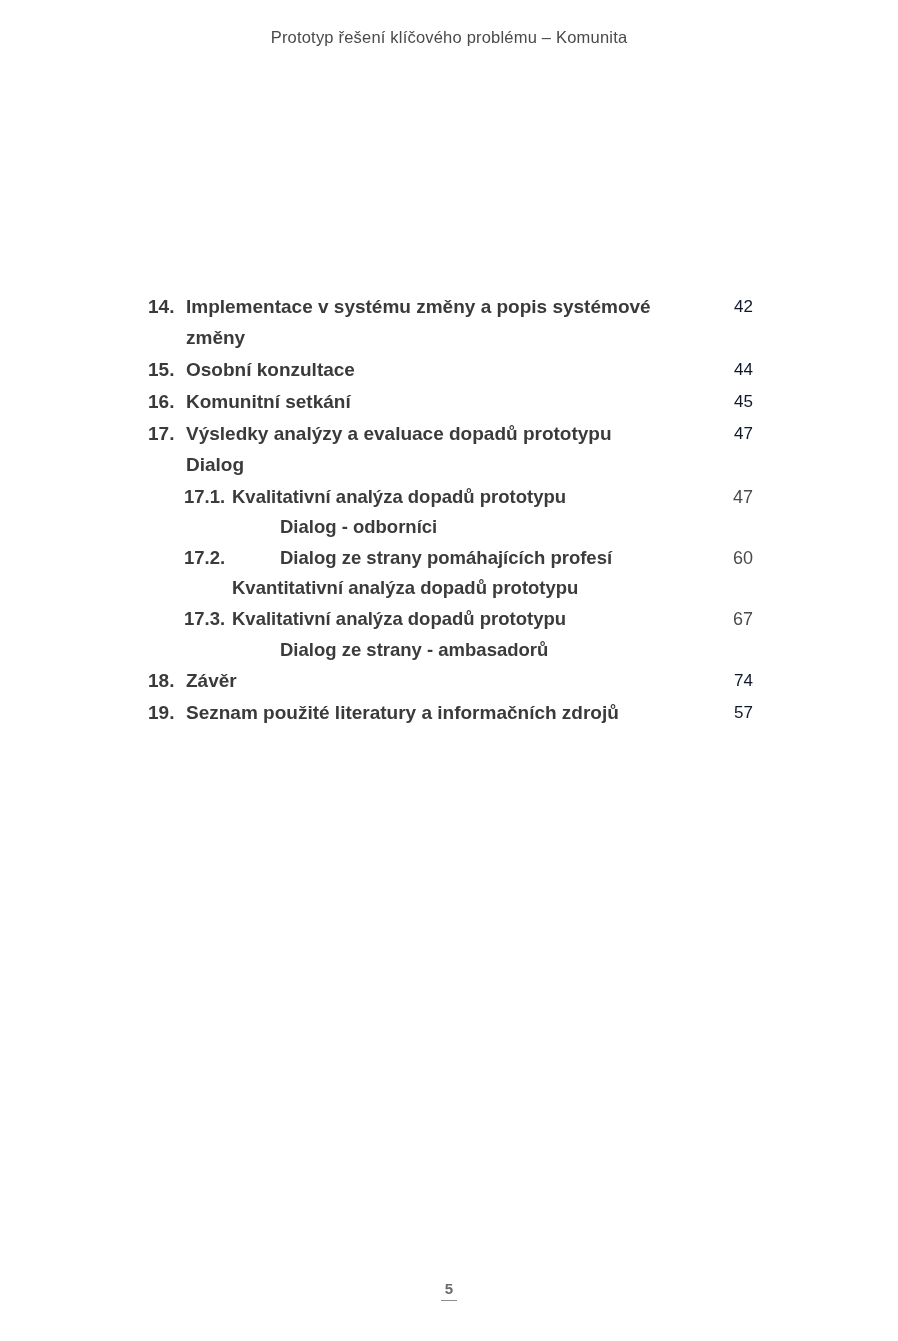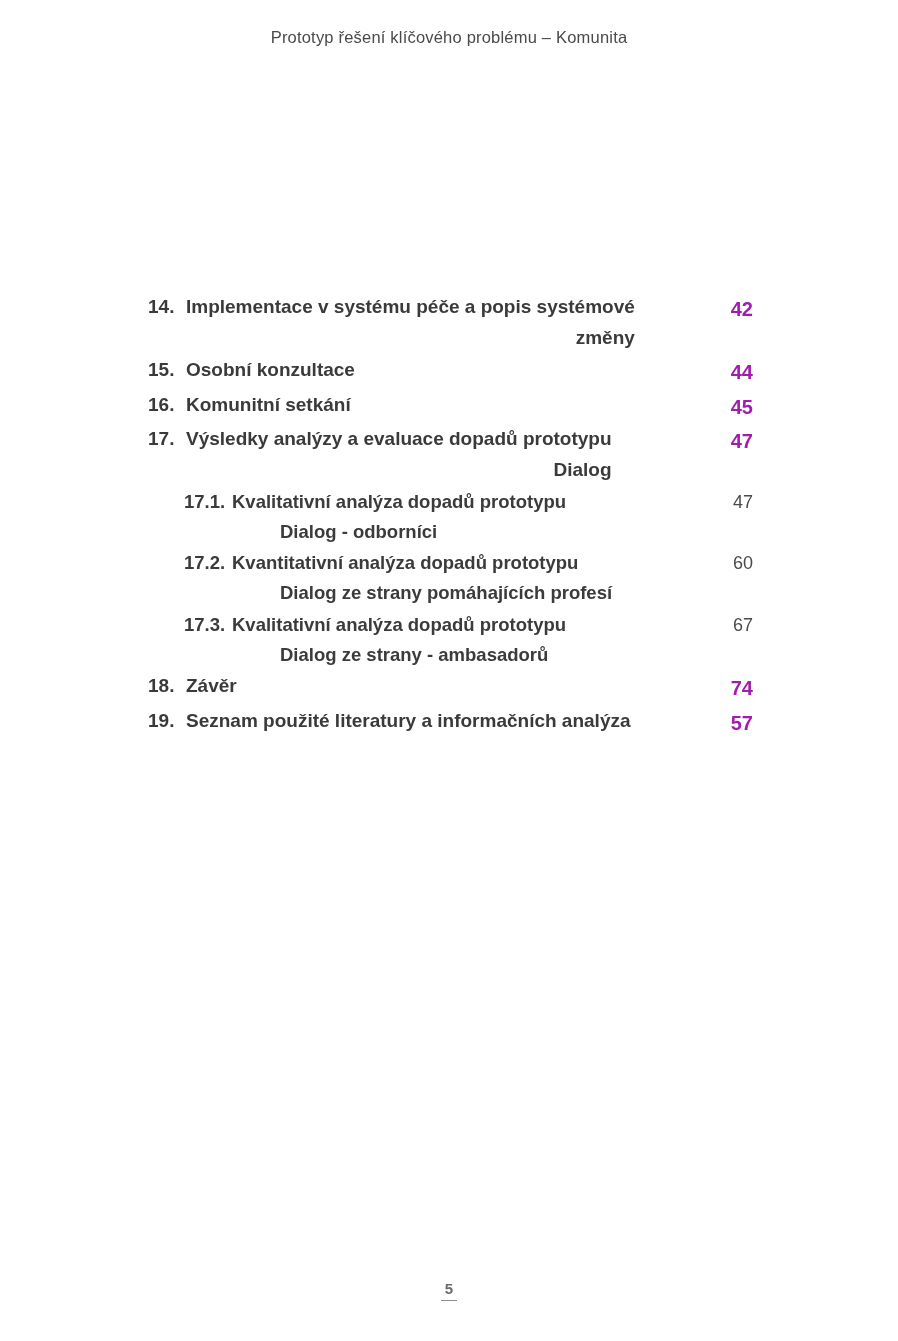--- a/index.html
+++ b/index.html
@@ -70,23 +70,23 @@
     font-size: 19px;
     font-weight: bold;
     color: #3a3a3a;
     line-height: 1.63;
     margin-bottom: 1px;
   }
   .lvl1 .num {
     width: 38px;
   }
   .lvl1 .page-no {
-    font-weight: bold;
-    font-size: 20px;
-    color: #a21caf;
+    font-weight: normal;
+    font-size: 17px;
+    color: #0f172a;
     width: 40px;
   }
 
   
   .lvl2 {
     font-size: 18.5px;
     font-weight: normal;
     color: #3b3b3b;
     line-height: 1.63;
     padding-left: 36px;
@@ -99,21 +99,20 @@
     font-weight: normal;
     font-size: 18px;
     color: #4a4a4a;
     width: 40px;
   }
   .lvl2 .title-line.cont {
     padding-left: 48px;
   }
   .lvl1 .title-line.cont {
     padding-left: 0;
-    text-align: right;
   }
 
   .toc-entry.lvl1 .text-col { max-width: 530px; }
   .toc-entry.lvl2 .text-col { max-width: 500px; font-weight: bold; }
 
   .footer {
     position: absolute;
     left: 0;
     bottom: 40px;
     width: 898px;
@@ -134,21 +133,21 @@
 
 <div class="page">
 
   <div class="running-head">Prototyp řešení klíčového problému – Komunita</div>
 
   <div class="toc">
       <div class="toc-entry lvl1">
         <div class="text-col">
           <span class="num">14.</span>
           <span class="title-block">
-            <span class="title-line">Implementace v systému péče a popis systémové</span>
+            <span class="title-line">Implementace v systému změny a popis systémové</span>
             <span class="title-line cont">změny</span>
           </span>
         </div>
         <div class="page-no">42</div>
       </div>
       <div class="toc-entry lvl1">
         <div class="text-col">
           <span class="num">15.</span>
           <span class="title-block">
             <span class="title-line">Osobní konzultace</span>
@@ -182,22 +181,22 @@
             <span class="title-line">Kvalitativní analýza dopadů prototypu</span>
             <span class="title-line cont">Dialog - odborníci</span>
           </span>
         </div>
         <div class="page-no">47</div>
       </div>
       <div class="toc-entry lvl2">
         <div class="text-col">
           <span class="num">17.2.</span>
           <span class="title-block">
+            <span class="title-line cont">Dialog ze strany pomáhajících profesí</span>
             <span class="title-line">Kvantitativní analýza dopadů prototypu</span>
-            <span class="title-line cont">Dialog ze strany pomáhajících profesí</span>
           </span>
         </div>
         <div class="page-no">60</div>
       </div>
       <div class="toc-entry lvl2">
         <div class="text-col">
           <span class="num">17.3.</span>
           <span class="title-block">
             <span class="title-line">Kvalitativní analýza dopadů prototypu</span>
             <span class="title-line cont">Dialog ze strany - ambasadorů</span>
@@ -211,21 +210,21 @@
           <span class="title-block">
             <span class="title-line">Závěr</span>
           </span>
         </div>
         <div class="page-no">74</div>
       </div>
       <div class="toc-entry lvl1">
         <div class="text-col">
           <span class="num">19.</span>
           <span class="title-block">
-            <span class="title-line">Seznam použité literatury a informačních analýza</span>
+            <span class="title-line">Seznam použité literatury a informačních zdrojů</span>
           </span>
         </div>
         <div class="page-no">57</div>
       </div>
     </div>
 
   <div class="footer">
     <span class="page-number">5</span>
   </div>
 

